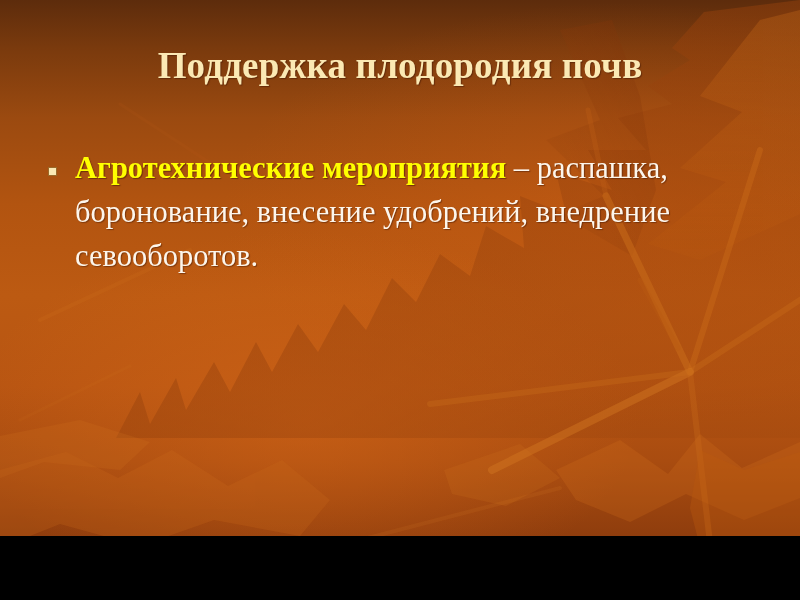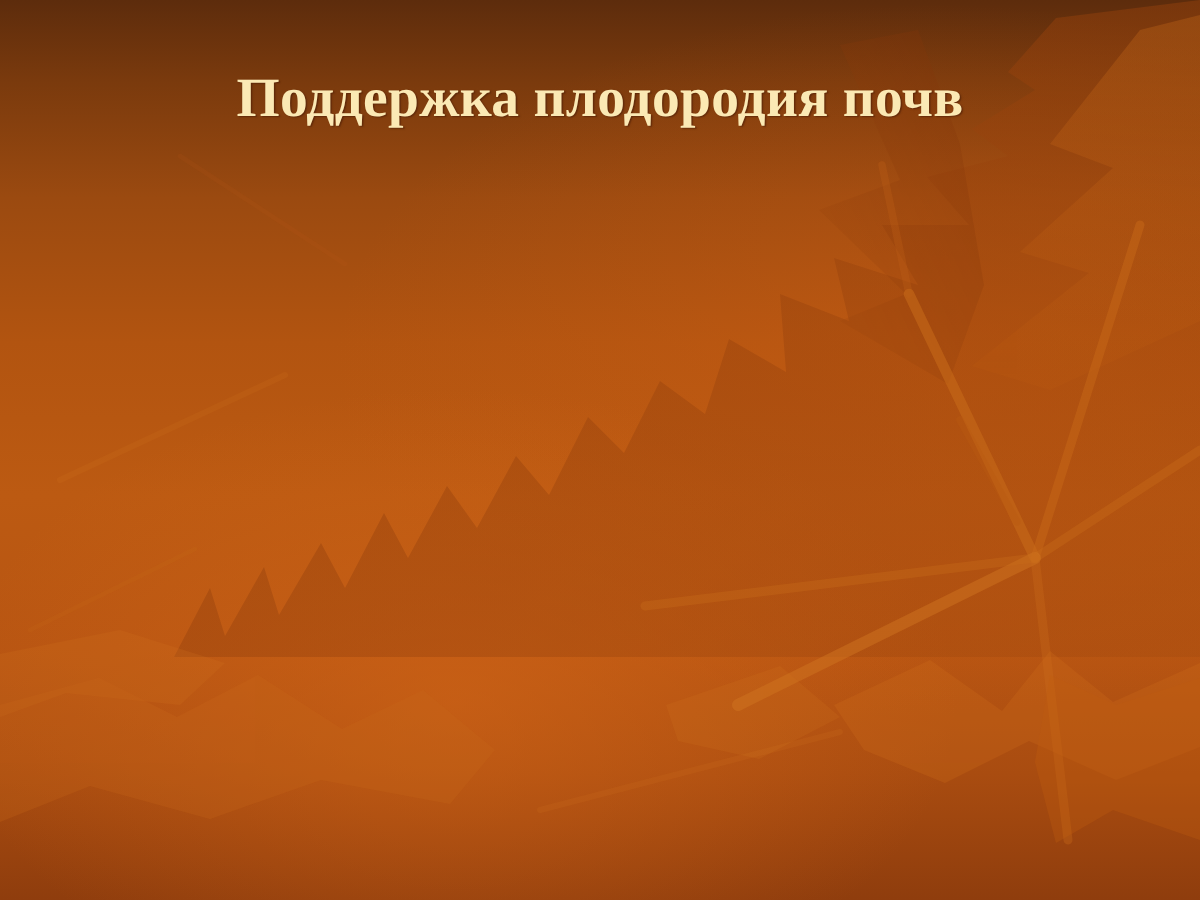--- a/index.html
+++ b/index.html
@@ -3,21 +3,21 @@
 <meta charset="utf-8">
 <style>
   html, body {
     margin: 0;
     padding: 0;
     background: #000;
   }
   #slide {
     position: relative;
     width: 800px;
-    height: 600px;
+    height: 536px;
     overflow: hidden;
     font-family: "Liberation Serif", "DejaVu Serif", serif;
     background: #8b5cf6;
   }
   
   .bg-base {
     position: absolute;
     inset: 0;
     background:
       linear-gradient(to bottom,
@@ -164,17 +164,21 @@
       </g>
 
       <rect x="0" y="0" width="800" height="600" fill="none"></rect>
     </svg>
   </div>
 
   <div class="title">Поддержка плодородия почв</div>
 
   <div class="body-list">
 
+    <div class="bullet-item">
+      <span class="bullet-marker"></span>
+      <span class="lead">Агротехнические мероприятия</span><span class="rest"> – распашка, боронование, внесение удобрений, внедрение севооборотов.</span>
+    </div>
 
 
   </div>
 
 </div>
 
 </body></html>

